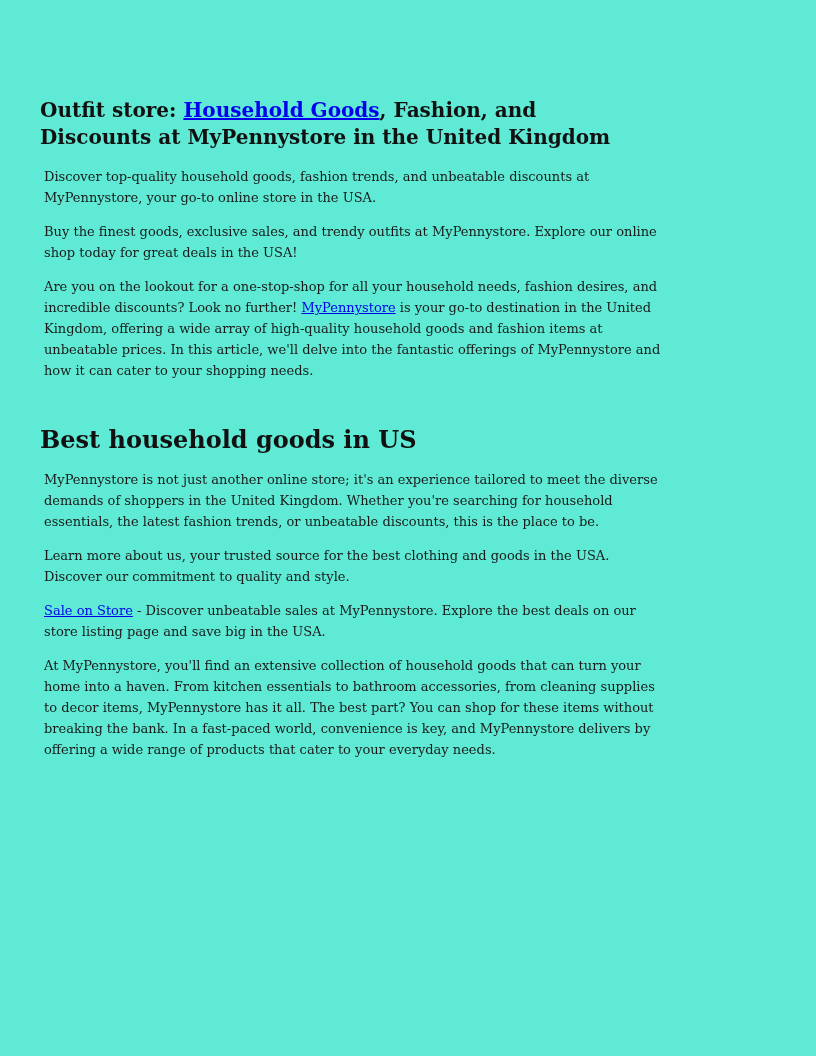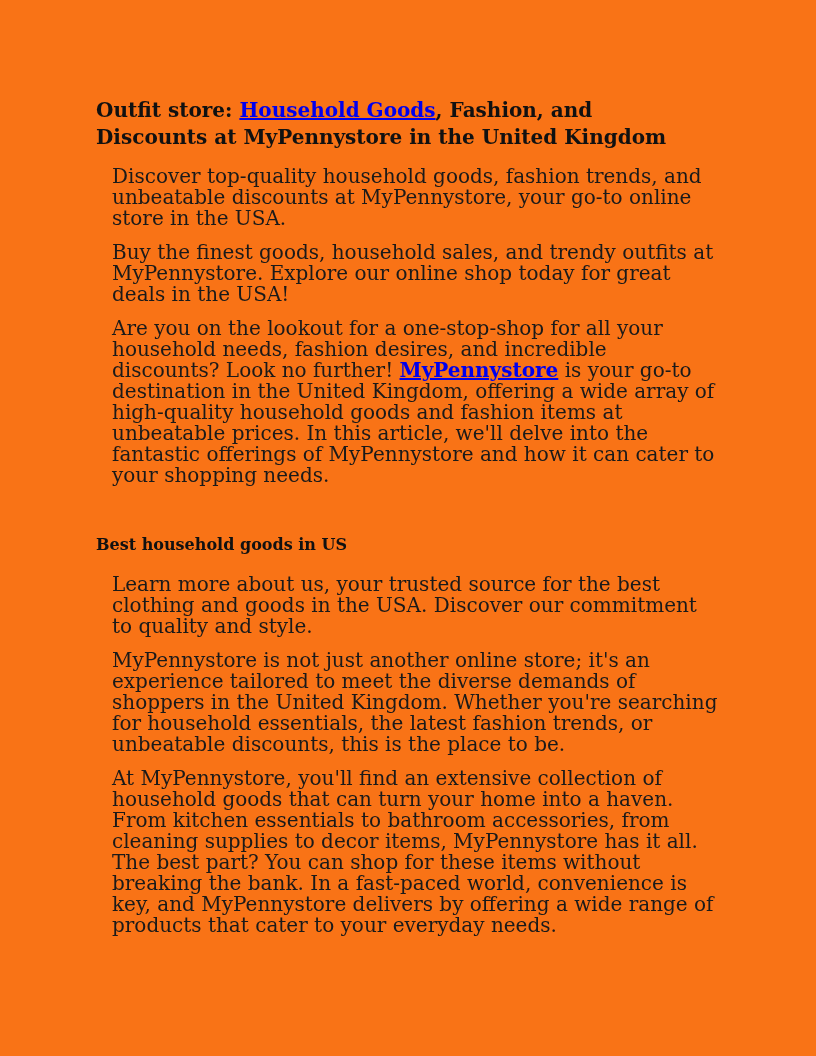--- a/index.html
+++ b/index.html
@@ -8,77 +8,78 @@
     width: 816px;
     height: 1056px;
     overflow: hidden;
     font-family: "DejaVu Serif", "Liberation Serif", serif;
     color: #1a1a1a;
     -webkit-font-smoothing: antialiased;
   }
   .page {
     width: 816px;
     height: 1056px;
-    background: #f97316;
-    padding: 97px 96px 0 96px;
+    background: #5eead4;
+    padding: 97px 96px 0 40px;
   }
   .content { max-width: 624px; }
   h1 {
     font-size: 20px;
     line-height: 27px;
     font-weight: bold;
     color: #111111;
     max-width: 614px;
     margin: 0 0 15px 0;
   }
   h2 {
-    font-size: 16px;
+    font-size: 24px;
     line-height: 26px;
     font-weight: bold;
     color: #111111;
     margin: 46px 0 16px 0;
   }
   h3 {
     font-size: 17px;
     line-height: 22px;
     font-weight: bold;
     color: #111111;
     margin: 46px 0 16px 0;
   }
   p {
-    font-size: 20px;
+    font-size: 13px;
     line-height: 21px;
-    margin: 0 0 13px 16px;
+    margin: 0 0 13px 4px;
   }
   a {
     color: #0000ee;
     text-decoration: underline;
   }
-  a.bold-link { font-weight: bold; text-align: right; }
+  a.bold-link { font-weight: normal; text-align: right; }
   strong { color: #111111; }
 </style>
 </head>
 <body>
 
 <div class="page">
   <div class="content">
 
     <h1><span>Outfit store: </span><a href="#">Household Goods</a><span>, Fashion, and Discounts at MyPennystore in the United Kingdom</span></h1>
 
     <p>Discover top-quality household goods, fashion trends, and unbeatable discounts at MyPennystore, your go-to online store in the USA.</p>
 
-    <p>Buy the finest goods, household sales, and trendy outfits at MyPennystore. Explore our online shop today for great deals in the USA!</p>
+    <p>Buy the finest goods, exclusive sales, and trendy outfits at MyPennystore. Explore our online shop today for great deals in the USA!</p>
 
     <p><span>Are you on the lookout for a one-stop-shop for all your household needs, fashion desires, and incredible discounts? Look no further! </span><a href="#" class="bold-link">MyPennystore</a><span> is your go-to destination in the United Kingdom, offering a wide array of high-quality household goods and fashion items at unbeatable prices. In this article, we'll delve into the fantastic offerings of MyPennystore and how it can cater to your shopping needs.</span></p>
 
     <h2>Best household goods in US</h2>
 
+    <p>MyPennystore is not just another online store; it's an experience tailored to meet the diverse demands of shoppers in the United Kingdom. Whether you're searching for household essentials, the latest fashion trends, or unbeatable discounts, this is the place to be.</p>
+
     <p>Learn more about us, your trusted source for the best clothing and goods in the USA. Discover our commitment to quality and style.</p>
 
-    <p>MyPennystore is not just another online store; it's an experience tailored to meet the diverse demands of shoppers in the United Kingdom. Whether you're searching for household essentials, the latest fashion trends, or unbeatable discounts, this is the place to be.</p>
-
+    <p><a href="#" class="bold-link">Sale on Store</a><span> - Discover unbeatable sales at MyPennystore. Explore the best deals on our store listing page and save big in the USA.</span></p>
 
 
     <p>At MyPennystore, you'll find an extensive collection of household goods that can turn your home into a haven. From kitchen essentials to bathroom accessories, from cleaning supplies to decor items, MyPennystore has it all. The best part? You can shop for these items without breaking the bank. In a fast-paced world, convenience is key, and MyPennystore delivers by offering a wide range of products that cater to your everyday needs.</p>
 
 
   </div>
 </div>
 
 </body></html>

